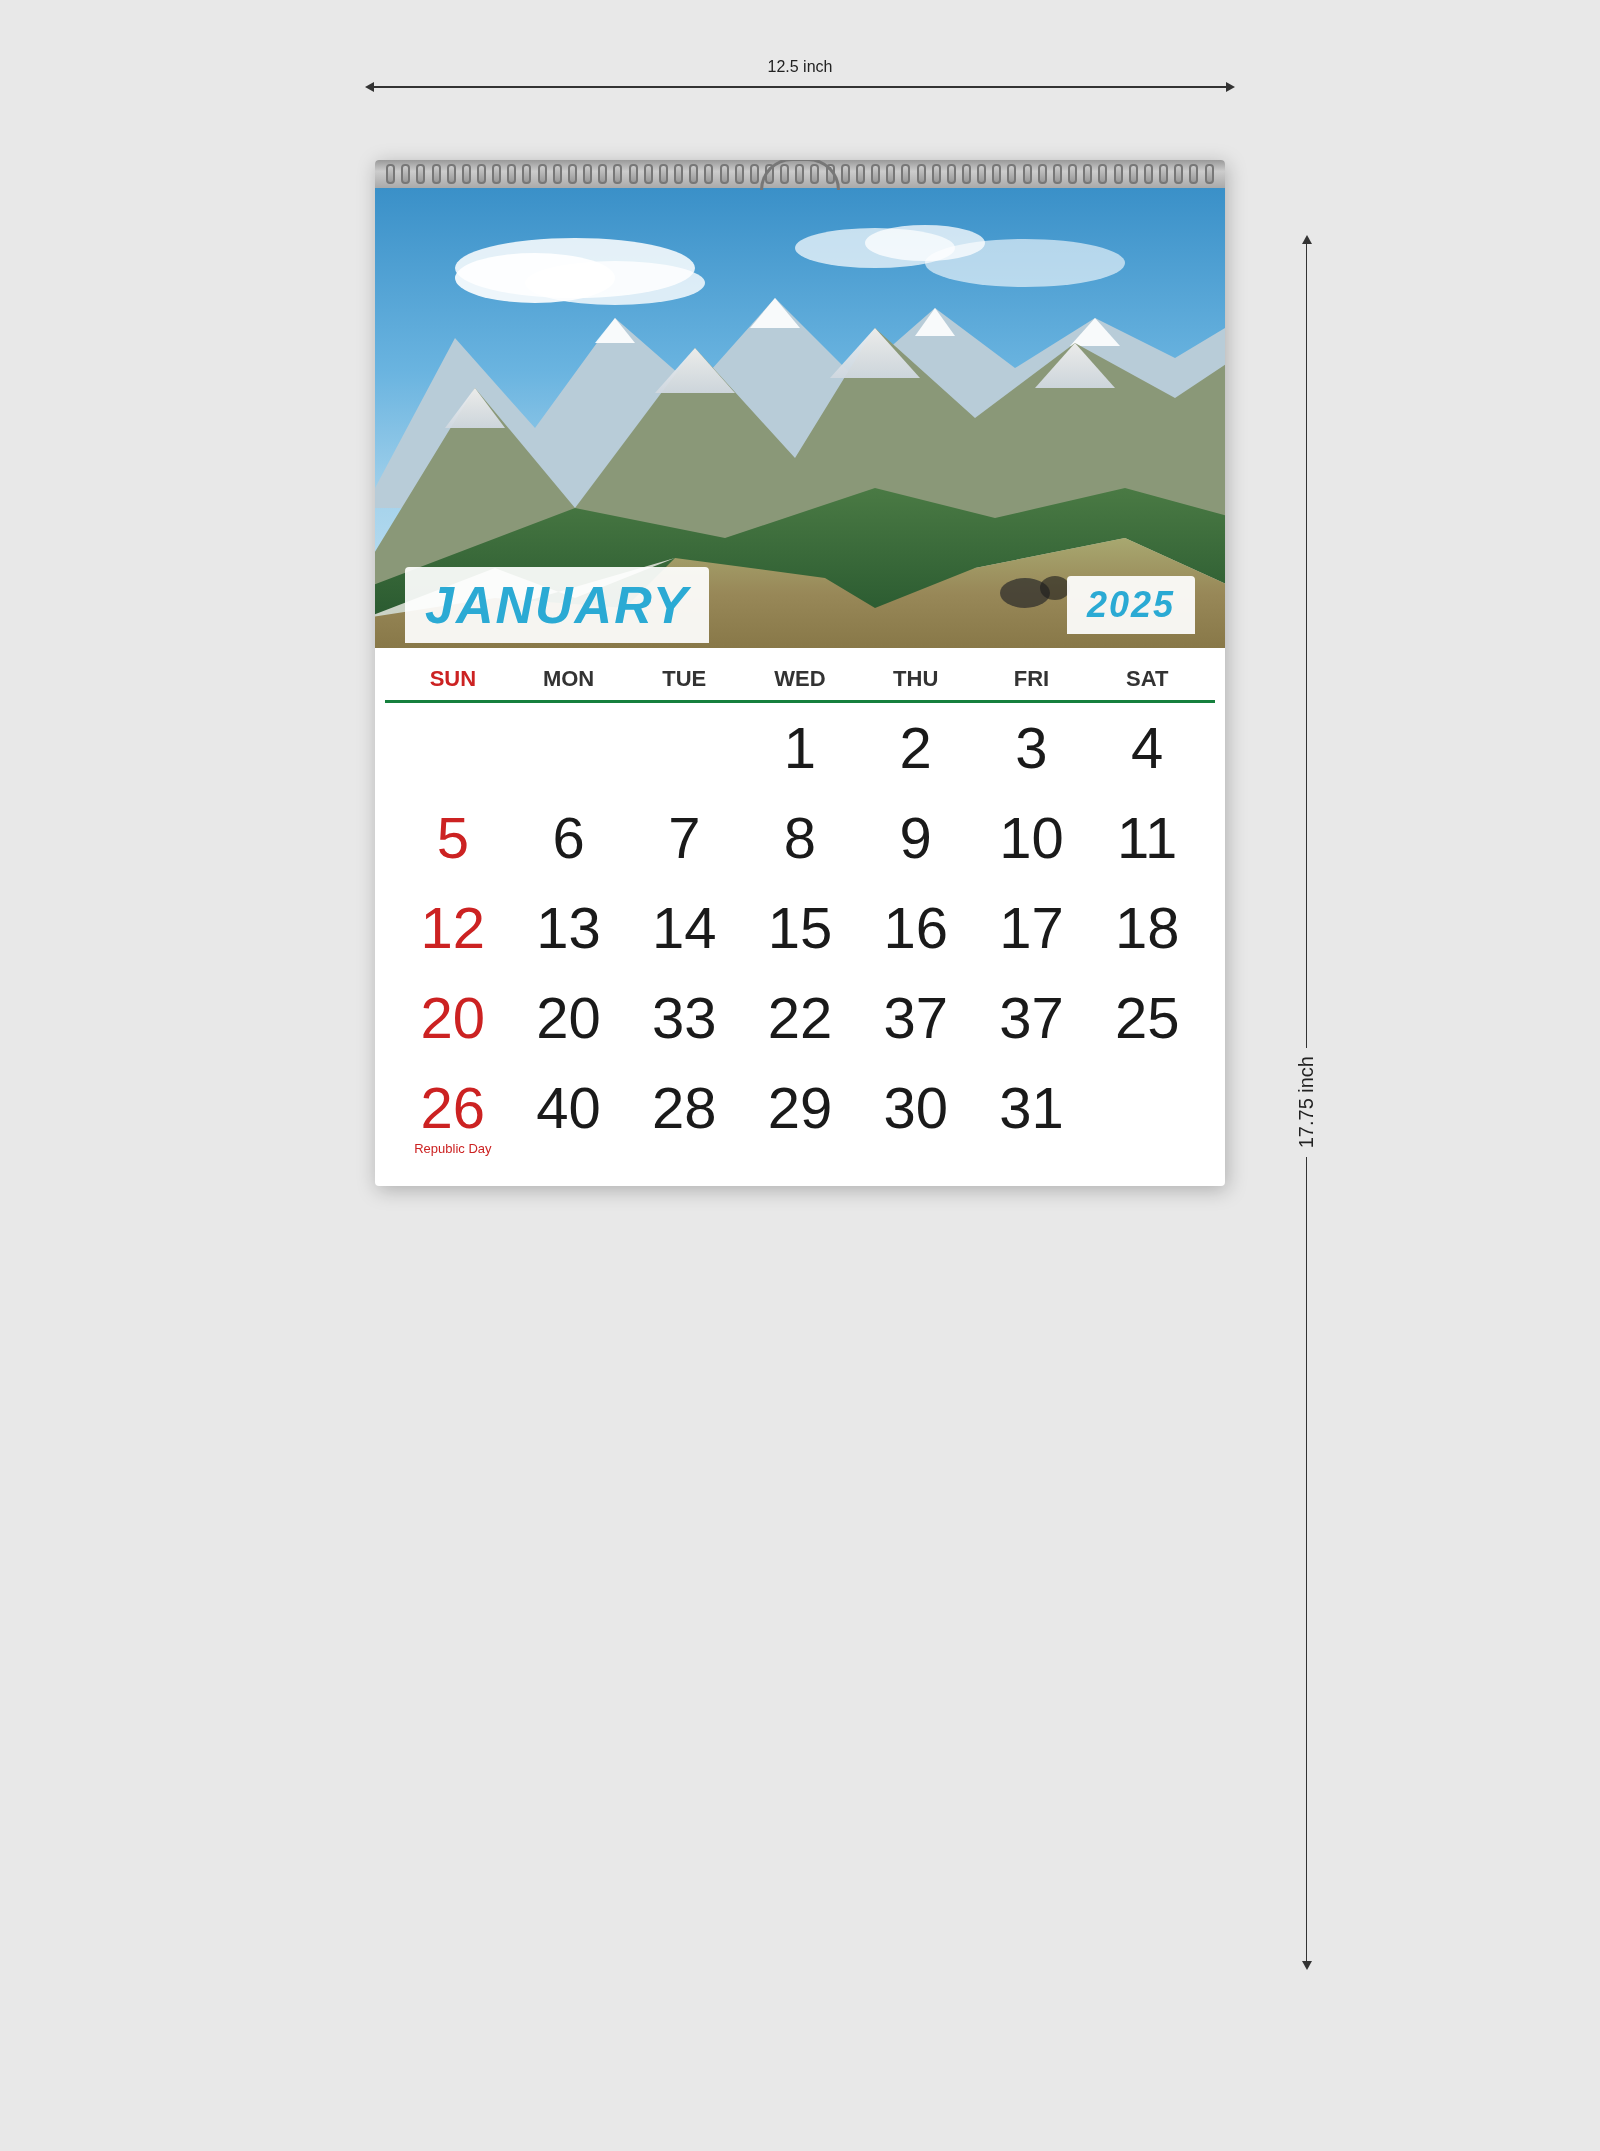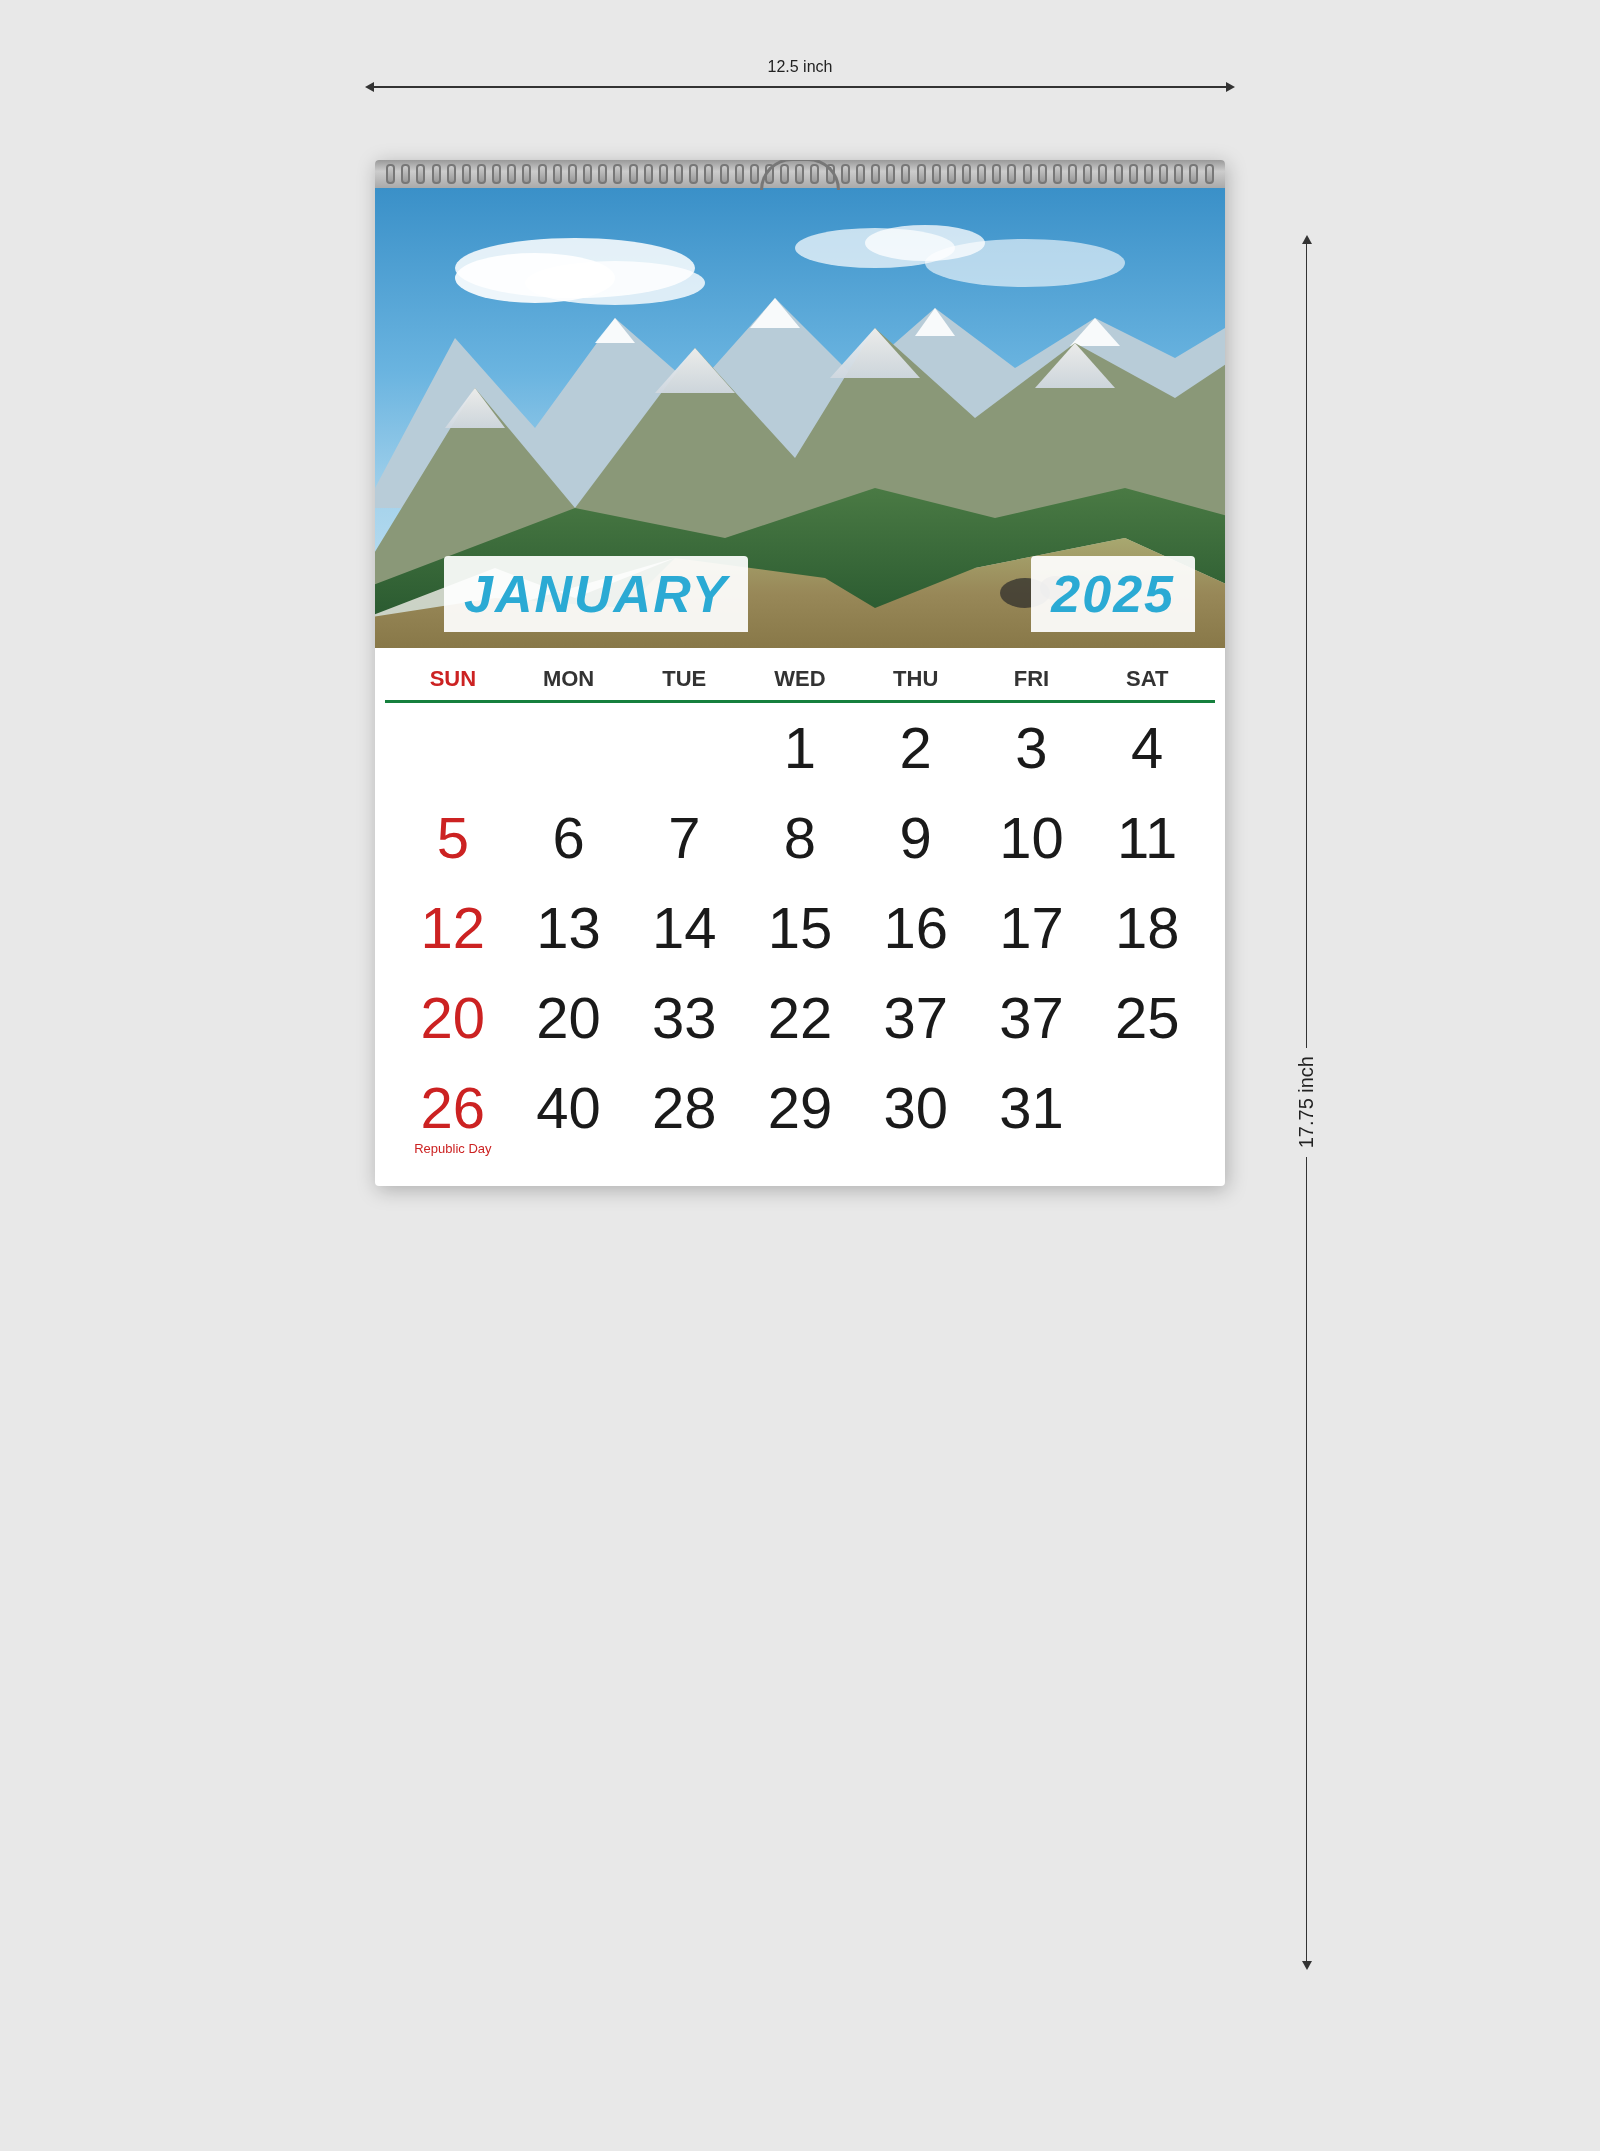--- a/index.html
+++ b/index.html
@@ -256,26 +256,26 @@
 
         <polygon points="-10,430 120,380 200,410 300,370 -10,460" fill="#e8e8e0" opacity="0.85"></polygon>
         <polygon points="600,380 750,350 860,400 860,450 550,450" fill="#dce0d8" opacity="0.8"></polygon>
 
         <polygon points="300,370 450,390 500,420 600,380 750,350 860,400 860,460 -10,460 -10,430 120,410 250,420" fill="url(#groundGrad)"></polygon>
 
         <ellipse cx="650" cy="405" rx="25" ry="15" fill="#2a2a2a" opacity="0.7"></ellipse>
         <ellipse cx="680" cy="400" rx="15" ry="12" fill="#1a1a1a" opacity="0.6"></ellipse>
       </svg>
 
-      <div style="position:absolute; bottom:16px; left:0; right:0; display:flex; justify-content:space-between; align-items:center; padding:0 30px 0 30px;margin-left:39px;">
+      <div style="position:absolute; bottom:5px; left:0; right:0; display:flex; justify-content:space-between; align-items:center; padding:0 30px 0 30px;">
         <div style="background:rgba(255,255,255,0.92); padding:8px 20px; border-radius:4px 4px 0 0;">
           <span style="font-size:52px; font-weight:800; color:#2baad4; letter-spacing:2px; font-style:italic; font-family:Arial;">JANUARY</span>
         </div>
         <div style="background:rgba(255,255,255,0.92); padding:8px 20px; border-radius:4px 4px 0 0;">
-          <span style="font-size:52px; font-weight:800; color:#2baad4; letter-spacing:2px; font-style:italic; font-family:Arial;">2025</span>
+          <span style="font-size:36px; font-weight:800; color:#2baad4; letter-spacing:2px; font-style:italic; font-family:Arial;">2025</span>
         </div>
       </div>
     </div>
 
     <div class="day-headers">
       <div class="day-header sunday">SUN</div>
       <div class="day-header">MON</div>
       <div class="day-header">TUE</div>
       <div class="day-header">WED</div>
       <div class="day-header">THU</div>

